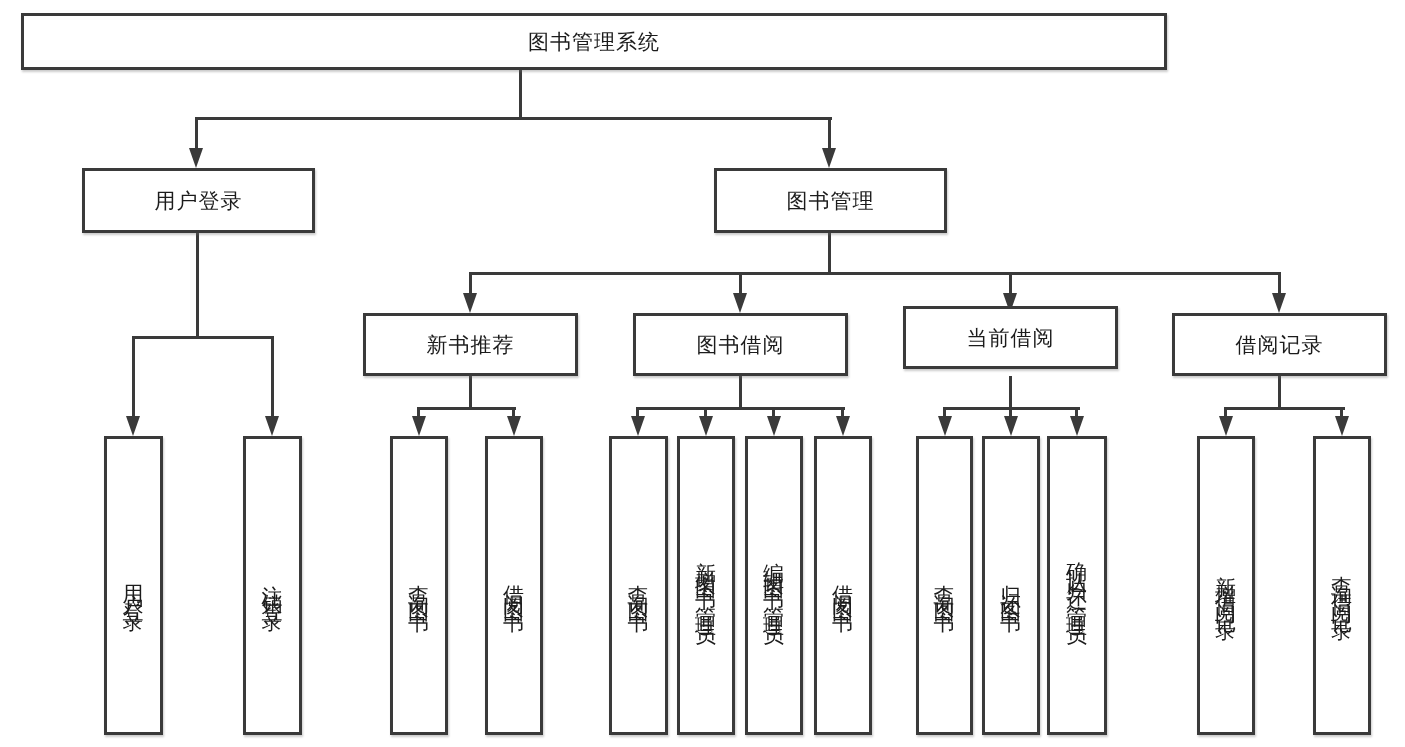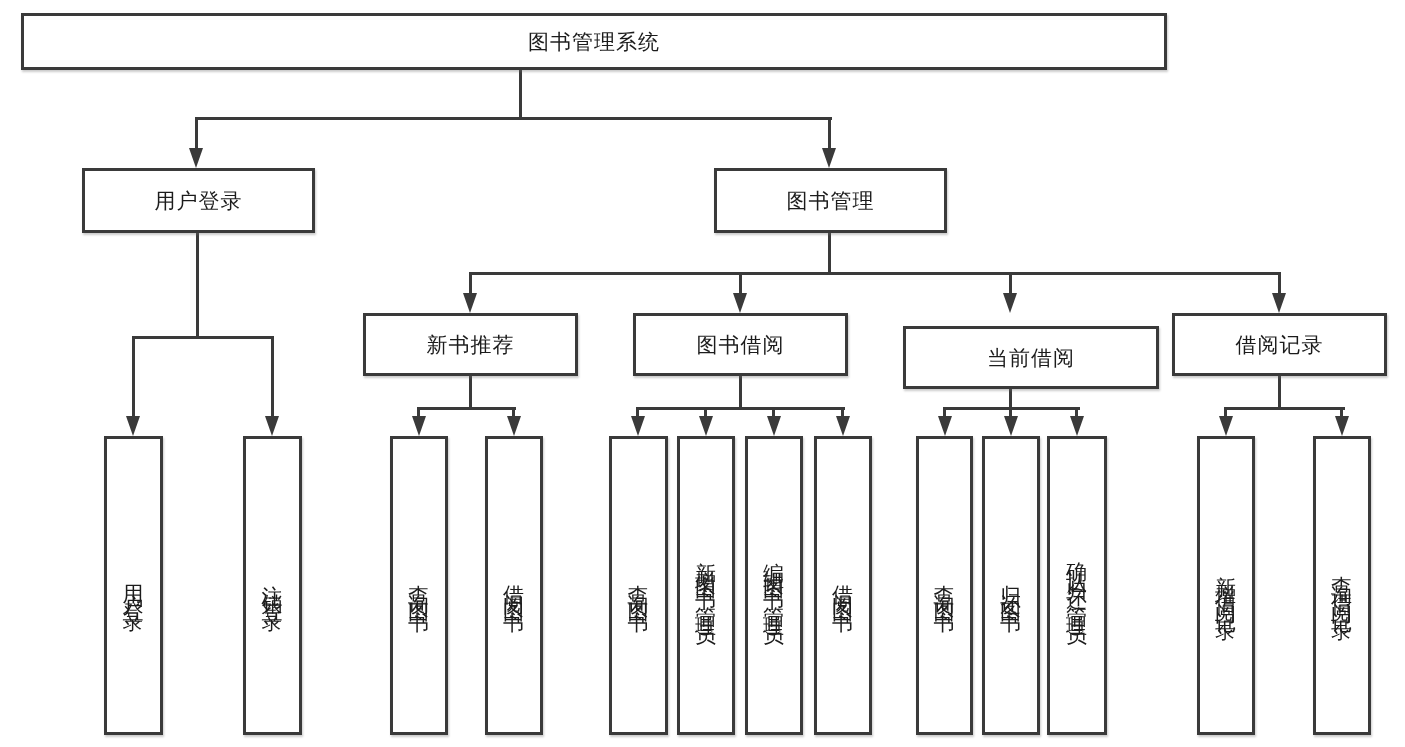--- a/index.html
+++ b/index.html
@@ -62,21 +62,21 @@
   </div>
 
   <div class="node hnode" style="left:633px; top:313px; width:215px; height:63px;">
     <span>图书借阅</span>
   </div>
 
   <div class="node hnode" style="left:363px; top:313px; width:215px; height:63px;">
     <span>新书推荐</span>
   </div>
 
-  <div class="node hnode" style="left:903px; top:326px; width:256px; height:63px;">
+  <div class="node hnode" style="left:903px; top:306px; width:215px; height:63px;">
     <span>当前借阅</span>
   </div>
 
   <div class="node hnode" style="left:1172px; top:313px; width:215px; height:63px;">
     <span>借阅记录</span>
   </div>
 
   <div class="node leaf" style="left:104px; top:436px; width:59px; height:299px;">
     <span class="vtext">用户登录</span>
   </div>

